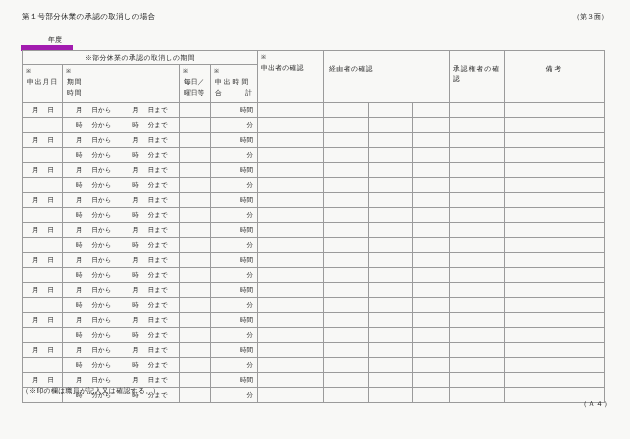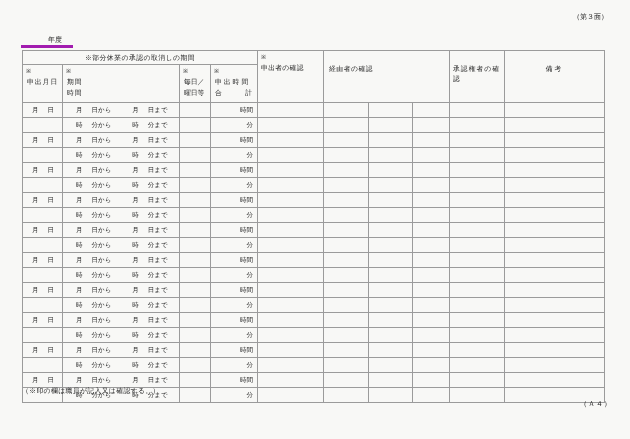--- a/index.html
+++ b/index.html
@@ -4,21 +4,21 @@
 <style>
   html,body{margin:0;padding:0;}
   .page{
     position:relative; width:630px; height:439px;
     background:#f8f8f6; color:#222;
     font-family:"Liberation Serif", serif;
     overflow:hidden;
   }
   .title{position:absolute; left:22px; top:12px; font-size:7.5px; letter-spacing:.3px; white-space:nowrap;}
   .sheet-label{position:absolute; right:22px; top:12px; font-size:7px; white-space:nowrap;}
-  .year-line{position:absolute; left:21px; top:35px; width:52px; height:10px; border-bottom:3px solid #a21caf;}
+  .year-line{position:absolute; left:21px; top:35px; width:52px; height:10px; border-bottom:6px solid #a21caf;}
   .year-label{position:absolute; left:27px; top:0; font-size:7px; white-space:nowrap;}
   table{
     position:absolute; left:22px; top:50px; width:582px;
     border-collapse:collapse; table-layout:fixed;
     border:1.5px solid #777;
   }
   td{border:1px solid #9b9b9b; padding:0; font-size:6.5px; overflow:hidden; vertical-align:middle;}
   thead td{font-size:6.8px; vertical-align:top;}
   tr.hr1{height:14px;}
   tr.hr2{height:38px;}
@@ -40,20 +40,21 @@
   .pp:nth-child(4){margin-left:9px;}
   .total-cell{text-align:right; padding-right:4px;}
   .footer-note{position:absolute; left:22px; top:386px; font-size:6.8px; letter-spacing:.4px; white-space:nowrap;}
   .paper-label{position:absolute; right:18px; top:399px; font-size:7px; letter-spacing:1px; white-space:nowrap;text-align:center;}
 </style>
 </head>
 <body>
 
 <div class="page">
 
+  <div class="title">第１号部分休業の承認の取消しの場合</div>
   <div class="sheet-label">（第３面）</div>
 
   <div class="year-line">
     <span class="year-label">年度</span>
   </div>
 
   <table>
     <colgroup>
       <col style="width:40px">
         <col style="width:117px">

